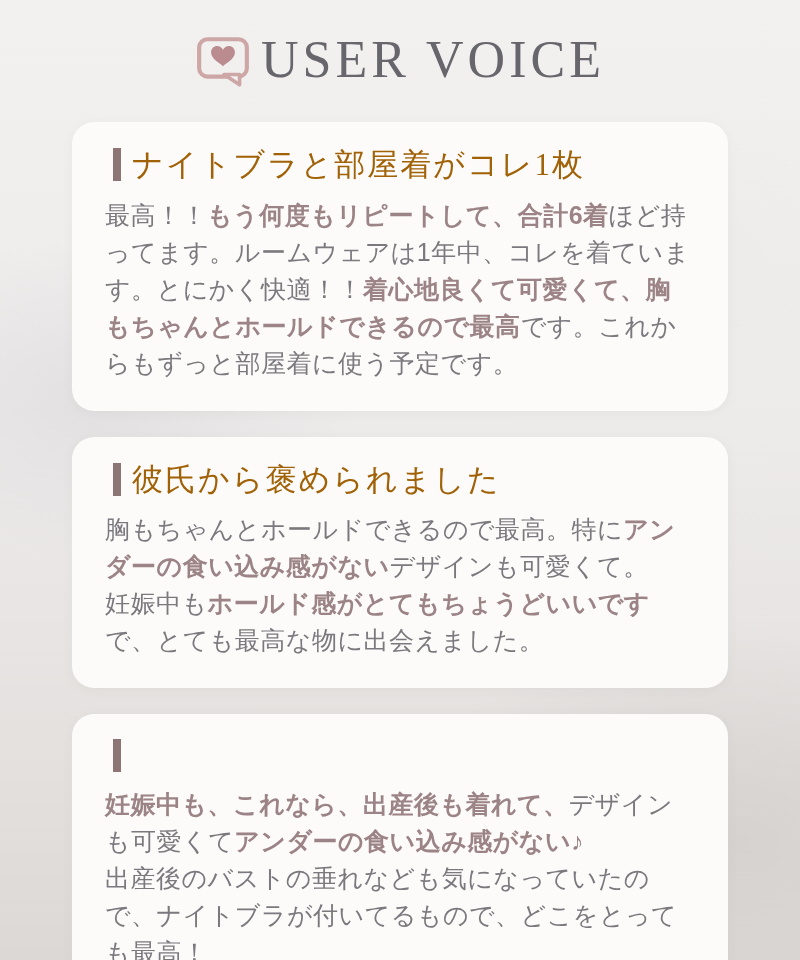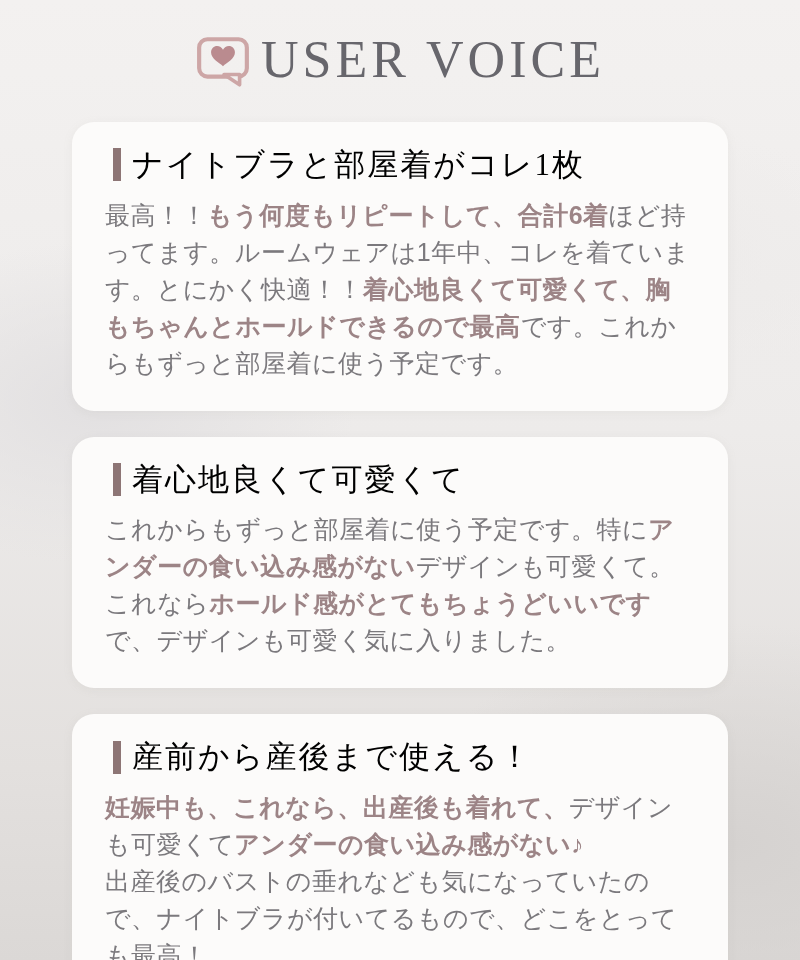--- a/index.html
+++ b/index.html
@@ -27,21 +27,21 @@
   .cards{display:flex;flex-direction:column;gap:26px;padding:0 72px;}
   .card{
     background:#fcfbfa;border-radius:22px;
     padding:25px 33px 29px 33px;
     box-shadow:0 2px 10px rgba(160,155,150,0.10);
   }
   .card-title{
     margin:0 0 14px 0;display:flex;align-items:center;
     font-family:"Liberation Serif","DejaVu Serif",serif;
     font-weight:500;font-size:31px;letter-spacing:2px;
-    color:#000000;line-height:1.15;padding-left:8px;
+    color:#a16207;line-height:1.15;padding-left:8px;
   }
   .accent-bar{
     display:inline-block;width:8px;height:33px;
     background:#8d7575;margin-right:11px;flex:0 0 auto;
   }
   .card-body{
     margin:0;font-size:25px;line-height:37px;
     color:#7b797d;letter-spacing:0.5px;
   }
   .card-body .hl{color:#9c8486;font-weight:700;}
@@ -67,26 +67,25 @@
     <h2 class="card-title">
       <span class="accent-bar"></span>
       <span class="title-text">ナイトブラと部屋着がコレ1枚</span>
     </h2>
     <p class="card-body"><span>最高！！</span><span class="hl">もう何度もリピートして、合計6着</span><span>ほど持ってます。ルームウェアは1年中、コレを着ています。とにかく快適！！</span><span class="hl">着心地良くて可愛くて、胸もちゃんとホールドできるので最高</span><span>です。これからもずっと部屋着に使う予定です。</span></p>
   </section>
 
   <section class="card">
     <h2 class="card-title">
       <span class="accent-bar"></span>
-      <span class="title-text">着心地良くて可愛くて</span>
+      <span class="title-text">彼氏から褒められました</span>
     </h2>
-    <p class="card-body"><span>これからもずっと部屋着に使う予定です。特に</span><span class="hl">アンダーの食い込み感がない</span><span>デザインも可愛くて。</span><br><span>これなら</span><span class="hl">ホールド感がとてもちょうどいいです</span><span>で、デザインも可愛く気に入りました。</span></p>
+    <p class="card-body"><span>胸もちゃんとホールドできるので最高。特に</span><span class="hl">アンダーの食い込み感がない</span><span>デザインも可愛くて。</span><br><span>妊娠中も</span><span class="hl">ホールド感がとてもちょうどいいです</span><span>で、とても最高な物に出会えました。</span></p>
   </section>
 
   <section class="card">
     <h2 class="card-title">
       <span class="accent-bar"></span>
-      <span class="title-text">産前から産後まで使える！</span>
     </h2>
     <p class="card-body"><span class="hl">妊娠中も、これなら、出産後も着れて、</span><span>デザインも可愛くて</span><span class="hl">アンダーの食い込み感がない♪</span><br><span>出産後のバストの垂れなども気になっていたので、ナイトブラが付いてるもので、どこをとっても最高！</span></p>
   </section>
 </div>
 </div>
 
 </body></html>

